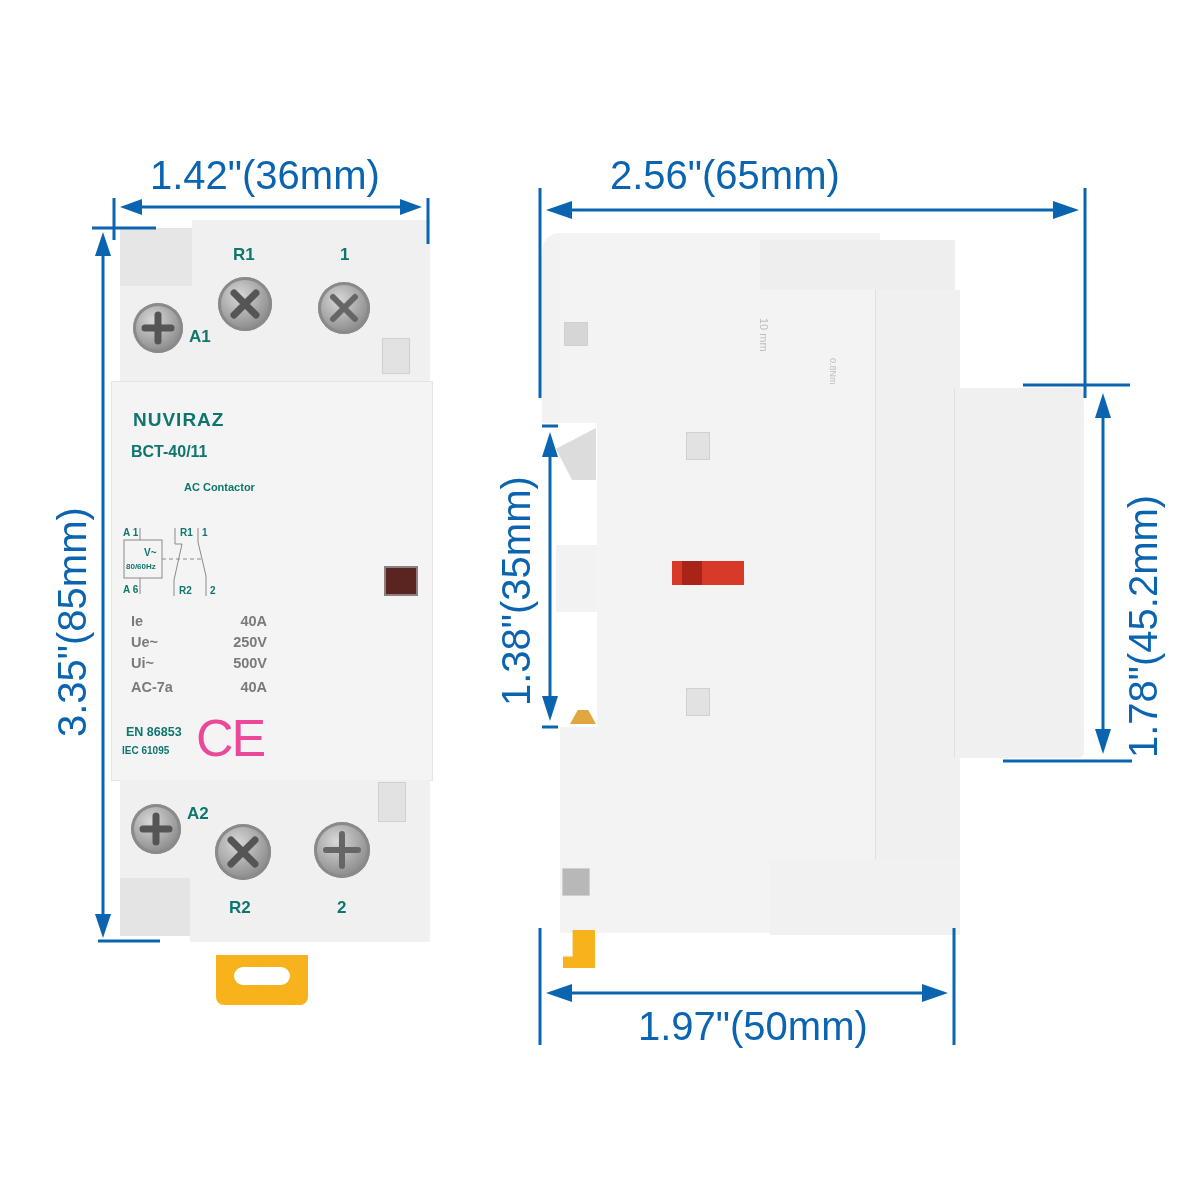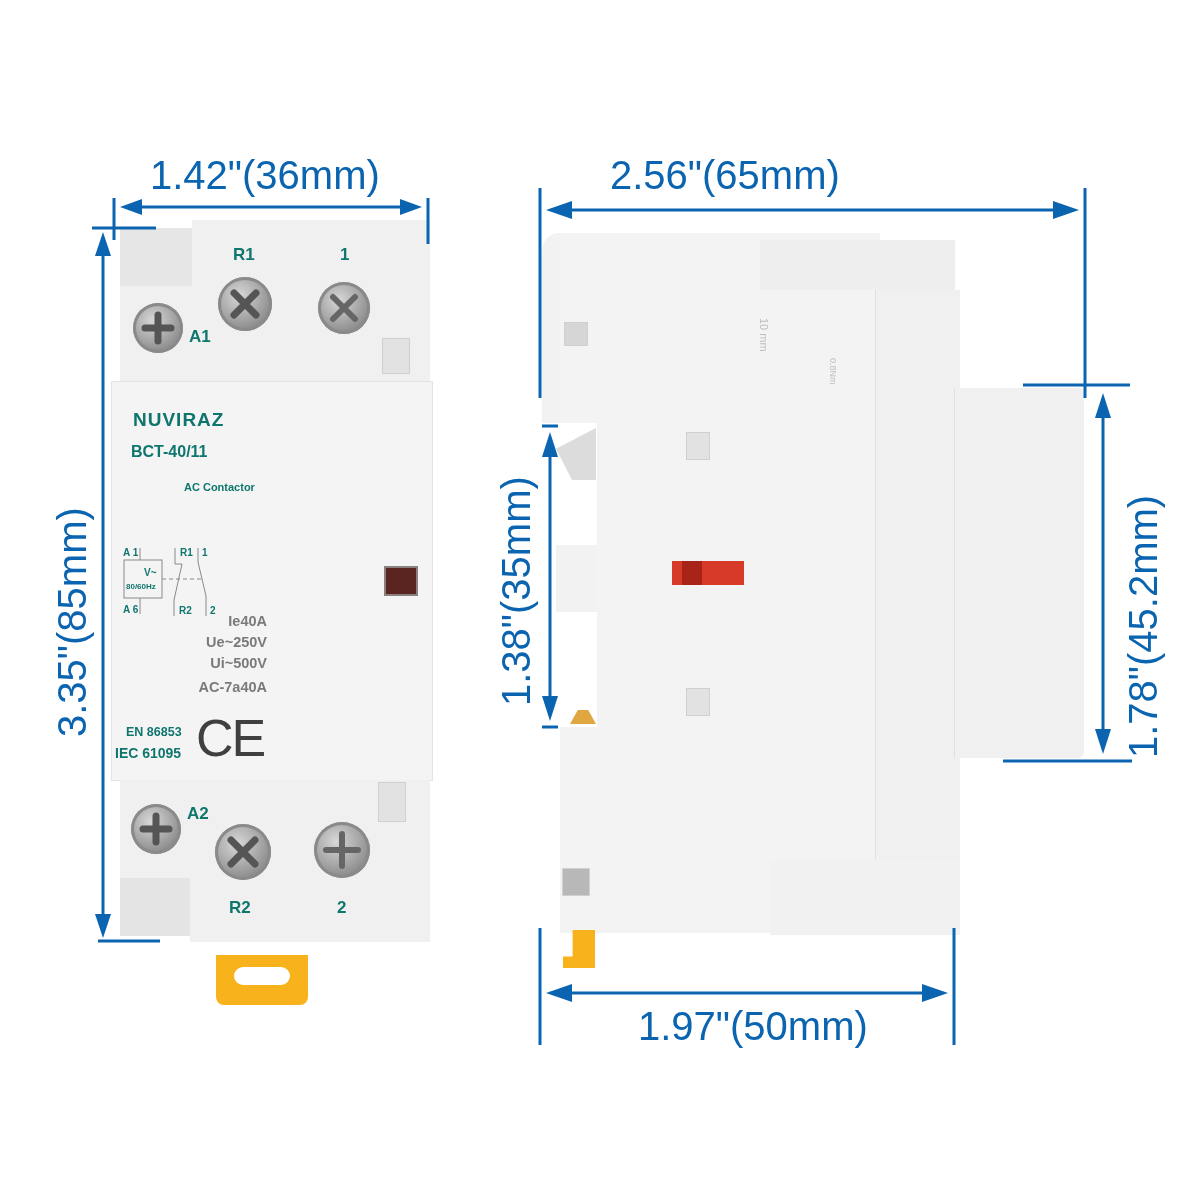--- a/index.html
+++ b/index.html
@@ -7,21 +7,21 @@
   .abs { position:absolute; }
   .dim-text { position:absolute; color:#0a64b0; font-family:"Liberation Sans", sans-serif; font-size:40px; white-space:nowrap; line-height:1; }
   .vtext { transform-origin: left top; transform: rotate(-90deg); }
   .body-part { background:#f0f0f0; }
   .lbl { position:absolute; color:#0f766e; font-weight:bold; font-family:"Liberation Sans", sans-serif; white-space:nowrap; }
   .screw { position:absolute; width:52px; height:52px; border-radius:50%;
            background: radial-gradient(circle at 40% 35%, #d8d8d8 0%, #a8a8a8 45%, #6e6e6e 100%);
            box-shadow: inset 0 0 0 3px #8a8a8a; }
   .screw svg { position:absolute; left:0; top:0; }
   .slot { position:absolute; background:#e2e2e2; border:1px solid #d0d0d0; }
-  .spec-row { position:absolute; left:131px; width:136px; display:flex; justify-content:flex-end; color:#7a7a7a; font-weight:bold; font-size:14.5px; }
+  .spec-row { position:absolute; left:131px; width:136px; display:flex; justify-content:space-between; color:#7a7a7a; font-weight:bold; font-size:14.5px; }
 </style>
 </head>
 <body>
 
 <div class="abs" style="left:0;top:0;width:460px;height:1200px;">
 
   <div class="abs body-part" style="left:120px;top:282px;width:310px;height:100px;"></div>
   <div class="abs" style="left:120px;top:228px;width:72px;height:58px;background:#e6e6e6;"></div>
   <div class="abs body-part" style="left:192px;top:220px;width:238px;height:66px;"></div>
   <div class="abs" style="left:112px;top:382px;width:320px;height:398px;background:#f4f4f4;box-shadow:0 0 0 1px #e4e4e4;"></div>
@@ -74,21 +74,21 @@
   <div class="lbl" style="left:187px;top:804px;font-size:17px;">A2</div>
   <div class="lbl" style="left:229px;top:898px;font-size:17px;">R2</div>
   <div class="lbl" style="left:337px;top:898px;font-size:17px;">2</div>
 
   <div class="lbl" style="left:133px;top:409px;font-size:19px;letter-spacing:1px;">
     <span>NUVIRAZ</span>
   </div>
   <div class="lbl" style="left:131px;top:443px;font-size:16px;">BCT-40/11</div>
   <div class="lbl" style="left:137px;top:481px;font-size:11px;margin-left:47px;">AC Contactor</div>
 
-  <div class="abs" style="left:122px;top:546px;width:100px;height:72px;">
+  <div class="abs" style="left:122px;top:526px;width:100px;height:72px;">
     <svg width="100" height="72" style="position:absolute;left:0;top:0;">
       <rect x="2" y="14" width="38" height="38" fill="none" stroke="#8a8a8a" stroke-width="1"></rect>
       <line x1="18" y1="2" x2="18" y2="14" stroke="#8a8a8a"></line>
       <line x1="18" y1="52" x2="18" y2="68" stroke="#8a8a8a"></line>
       <line x1="40" y1="33" x2="80" y2="33" stroke="#8a8a8a" stroke-dasharray="4 3"></line>
       <line x1="53" y1="2" x2="53" y2="18" stroke="#8a8a8a"></line>
       <line x1="53" y1="18" x2="60" y2="18" stroke="#8a8a8a"></line>
       <line x1="60" y1="18" x2="52" y2="54" stroke="#8a8a8a"></line>
       <line x1="52" y1="54" x2="52" y2="70" stroke="#8a8a8a"></line>
       <line x1="76" y1="2" x2="76" y2="16" stroke="#8a8a8a"></line>
@@ -118,22 +118,22 @@
   <div class="spec-row" style="top:655px;">
     <span>Ui~</span>
     <span>500V</span>
   </div>
   <div class="spec-row" style="top:679px;">
     <span>AC-7a</span>
     <span>40A</span>
   </div>
 
   <div class="lbl" style="left:126px;top:725px;font-size:12.5px;">EN 86853</div>
-  <div class="lbl" style="left:115px;top:745px;font-size:14px;">IEC 61095</div>
-  <div class="lbl" style="left:196px;top:708px;font-size:52px;font-weight:normal;color:#404040;letter-spacing:-2px;">CE</div>
+  <div class="lbl" style="left:122px;top:745px;font-size:10px;">IEC 61095</div>
+  <div class="lbl" style="left:196px;top:708px;font-size:52px;font-weight:normal;color:#ec4899;letter-spacing:-2px;">CE</div>
 
   <div class="dim-text" style="left:150px;top:155px;">1.42"(36mm)</div>
   <svg class="abs" width="460" height="260" style="left:0;top:0;">
     <line x1="114" y1="198" x2="114" y2="240" stroke="#0a64b0" stroke-width="3"></line>
     <line x1="428" y1="198" x2="428" y2="244" stroke="#0a64b0" stroke-width="3"></line>
     <line x1="135" y1="207" x2="407" y2="207" stroke="#0a64b0" stroke-width="3"></line>
     <polygon points="120,207 142,199 142,215" fill="#0a64b0"></polygon>
     <polygon points="422,207 400,199 400,215" fill="#0a64b0"></polygon>
     <line x1="92" y1="228" x2="156" y2="228" stroke="#0a64b0" stroke-width="3"></line>
   </svg>

